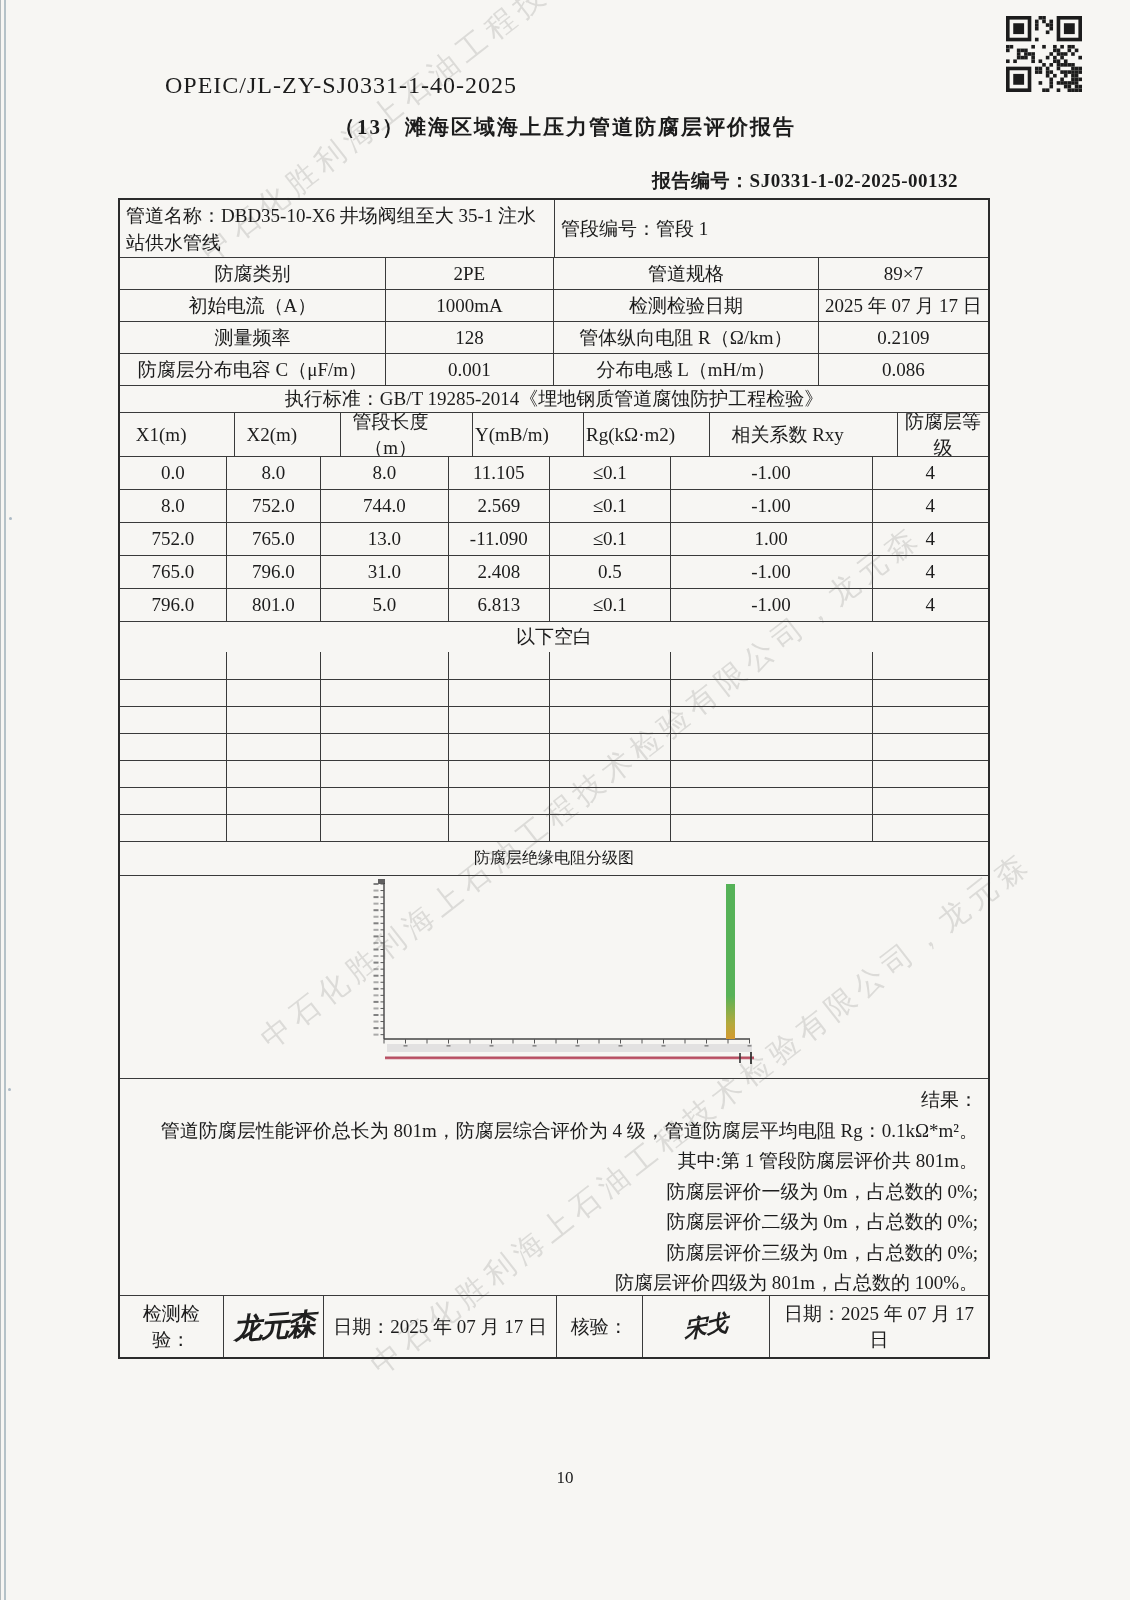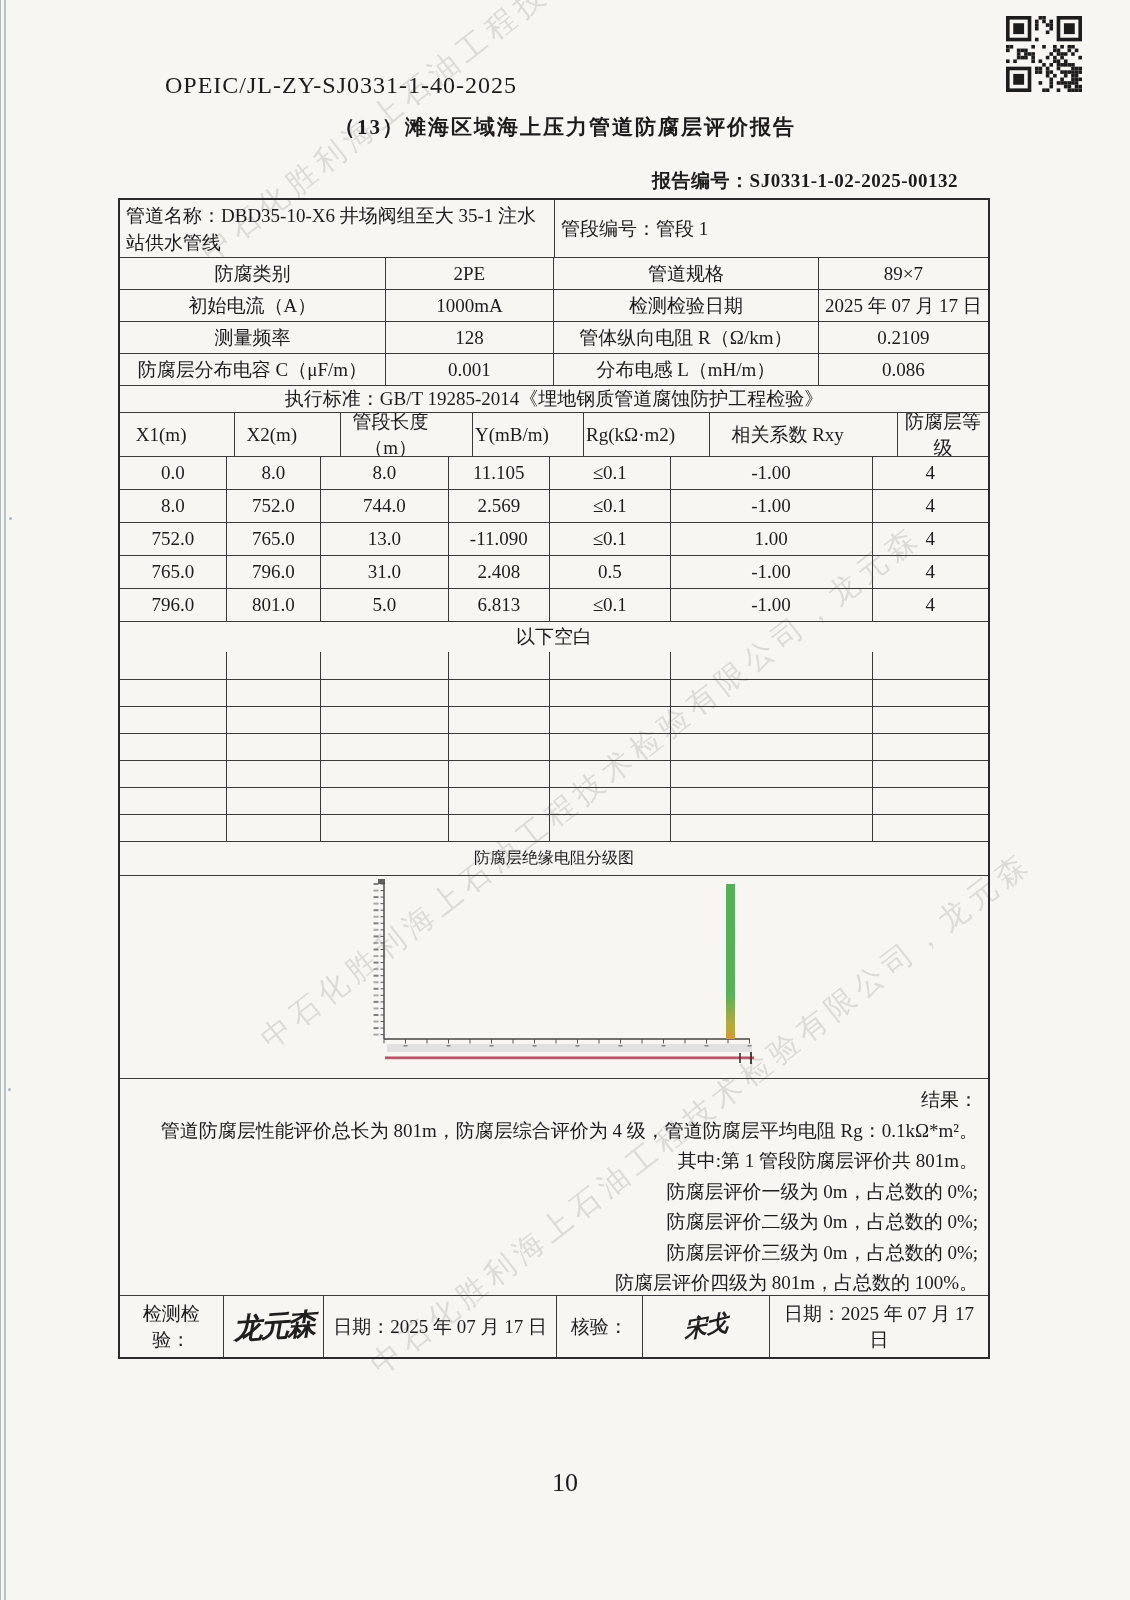--- a/index.html
+++ b/index.html
@@ -66,21 +66,21 @@
   .name-cell { line-height:27px; padding:2px 6px; }
 
   .result-line { font-size:19px; line-height:30.5px; white-space:nowrap;text-align:right; }
 
   .handwriting {
     font-style:italic; font-weight:bold; font-size:29px; letter-spacing:-2px;
     transform:rotate(-4deg); color:#1f1f1f;
   }
   .handwriting.small { font-size:23px; transform:rotate(-10deg) skewX(-8deg); letter-spacing:-1px; }
 
-  .page-num { position:absolute; left:0; top:1468px; width:1130px; text-align:center; font-size:26px; }
+  .page-num { position:absolute; left:0; top:1468px; width:1130px; text-align:center; font-size:17px; }
 
   
   .chart-svg { position:absolute; left:0; top:0; }
 </style>
 </head>
 <body>
 
 <div class="page">
 
   <div class="scan-edge"></div>

